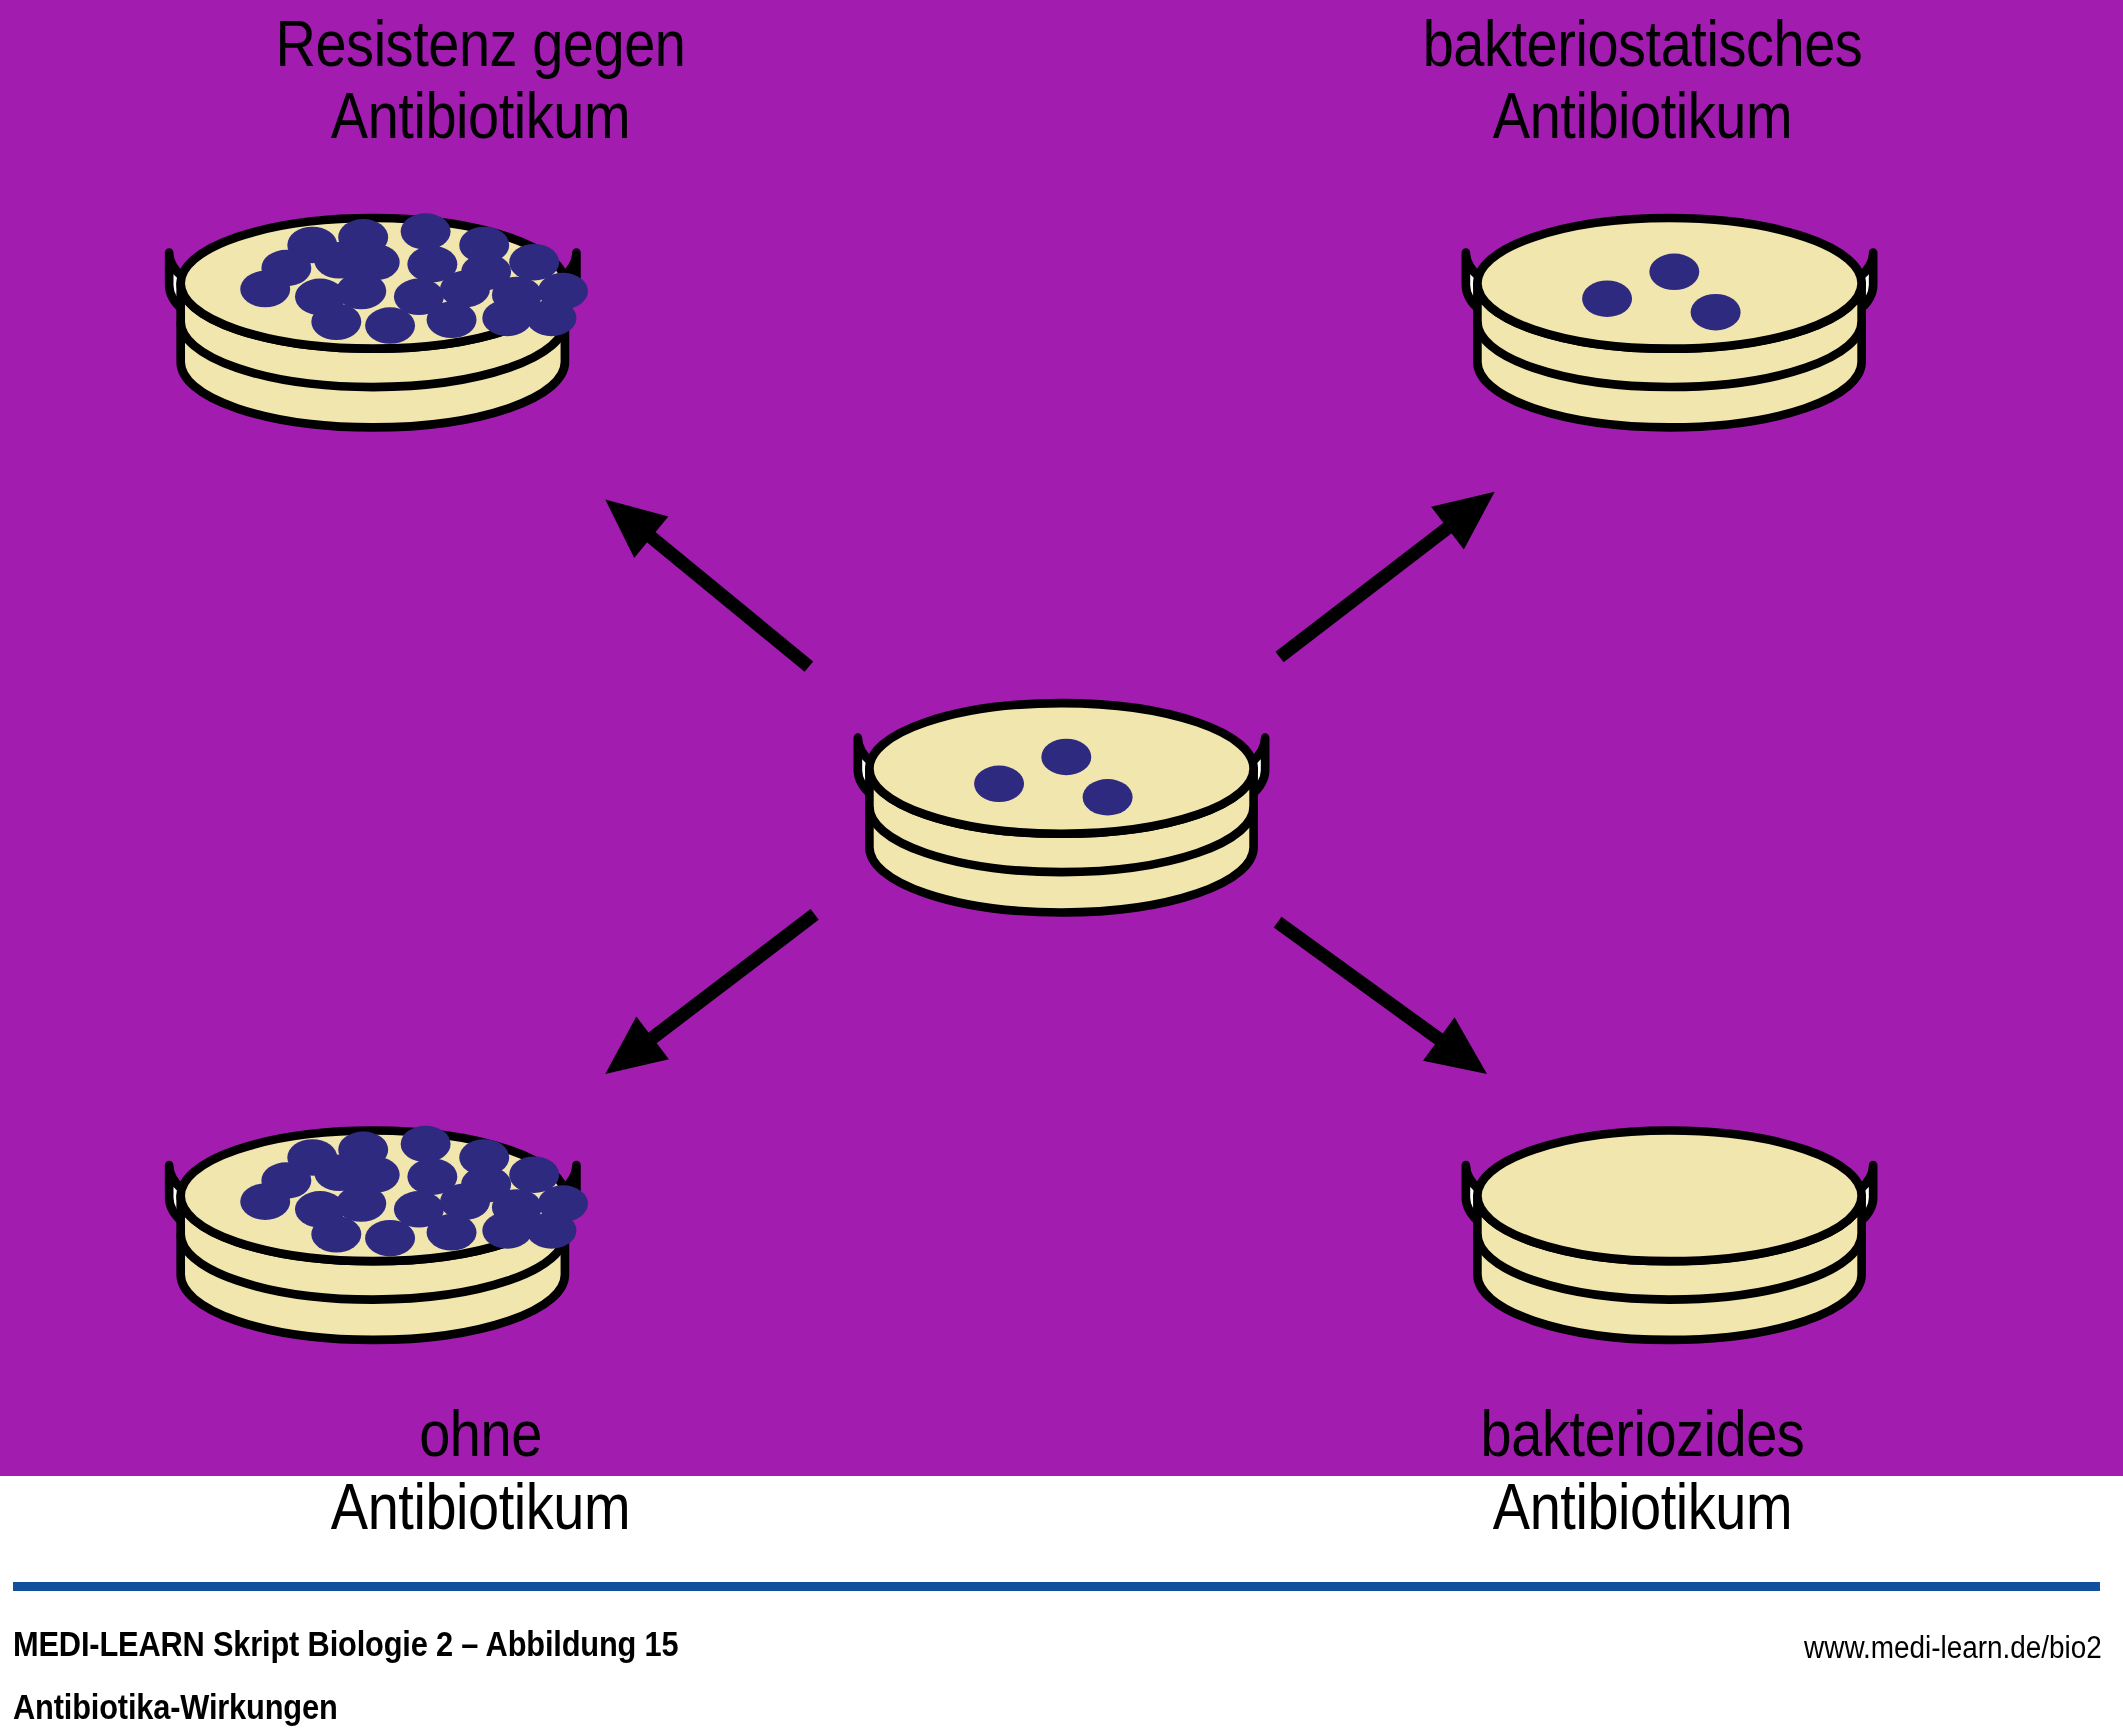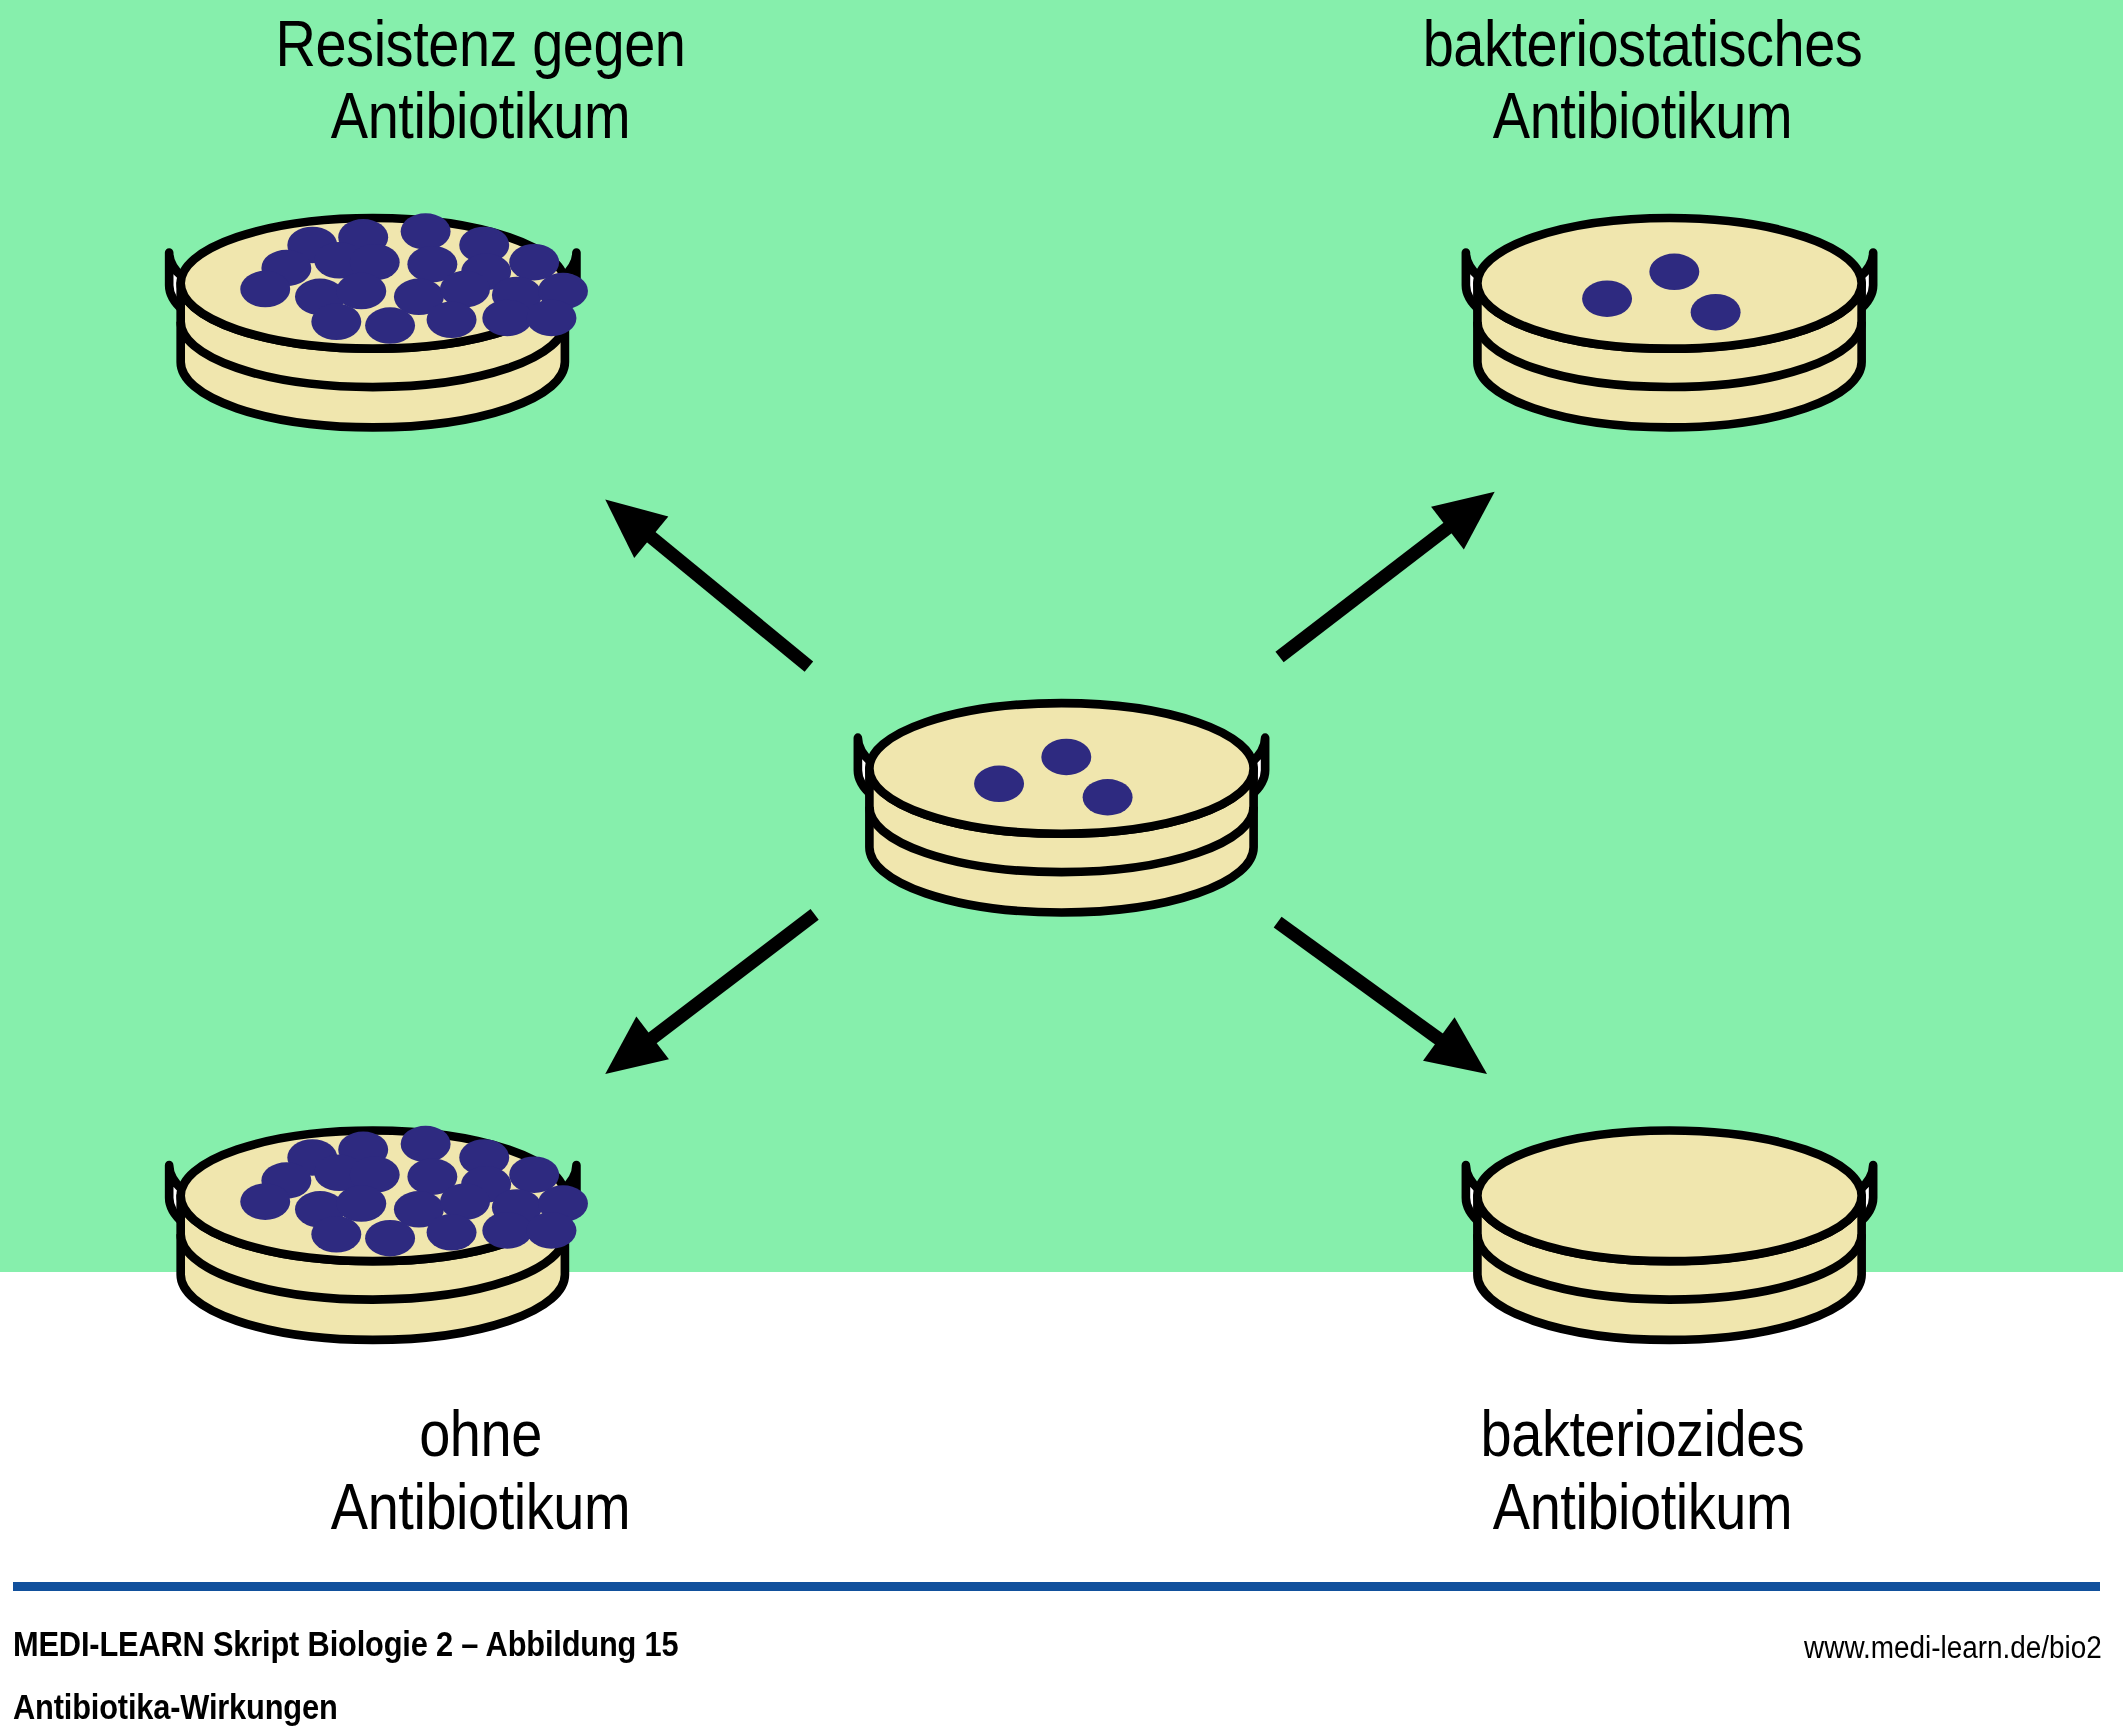--- a/index.html
+++ b/index.html
@@ -11,22 +11,22 @@
   body {
     width: 2123px;
     height: 1728px;
     overflow: hidden;
     font-family: "Liberation Sans", "DejaVu Sans", sans-serif;
     color: #000000;
   }
   #figure {
     position: relative;
     width: 2123px;
-    height: 1272px;
-    background: #86efac;
+    height: 1476px;
+    background: #a21caf;
   }
   #diagram-svg {
     position: absolute;
     left: 0;
     top: 0;
     width: 2123px;
     height: 1728px;
   }
   .caption {
     position: absolute;

